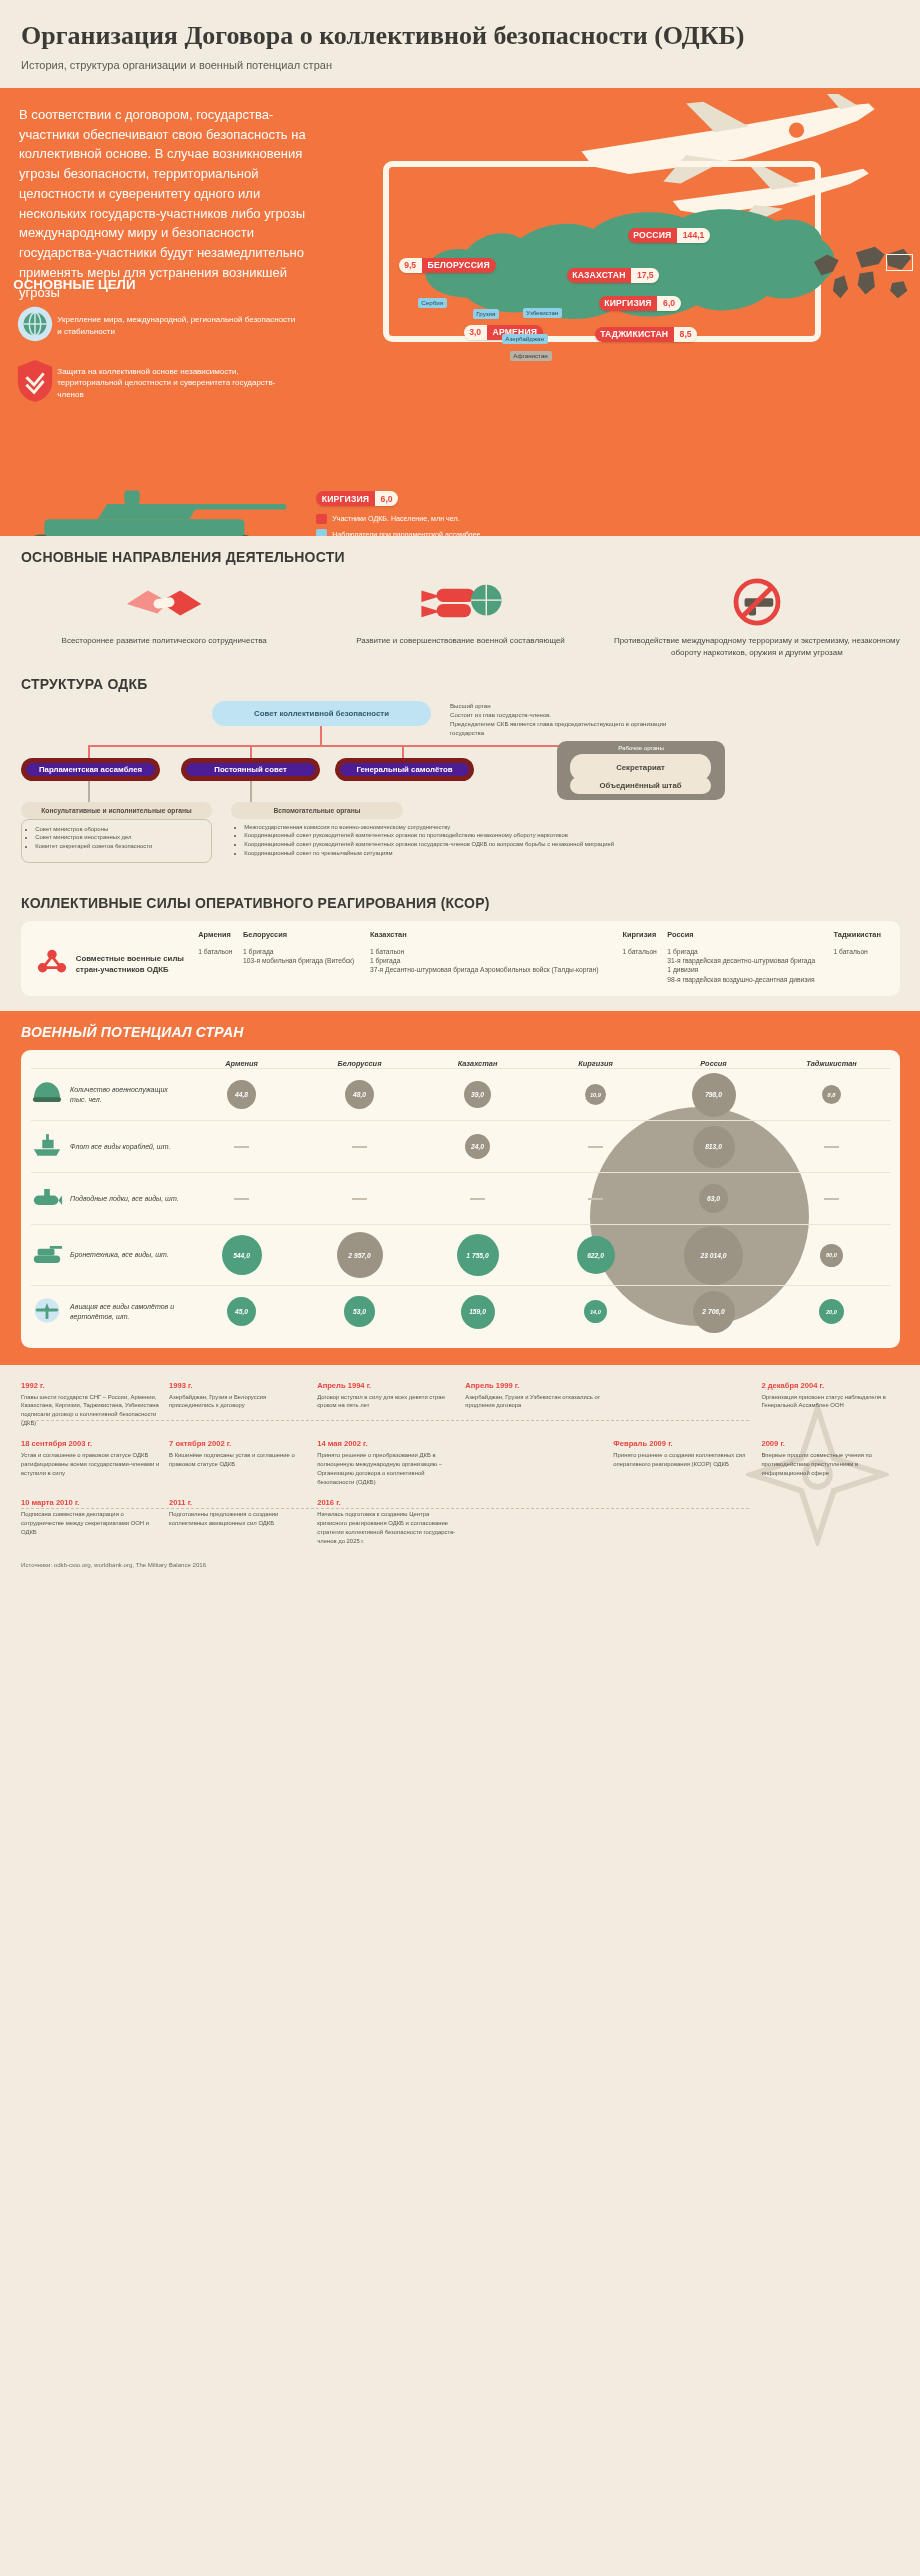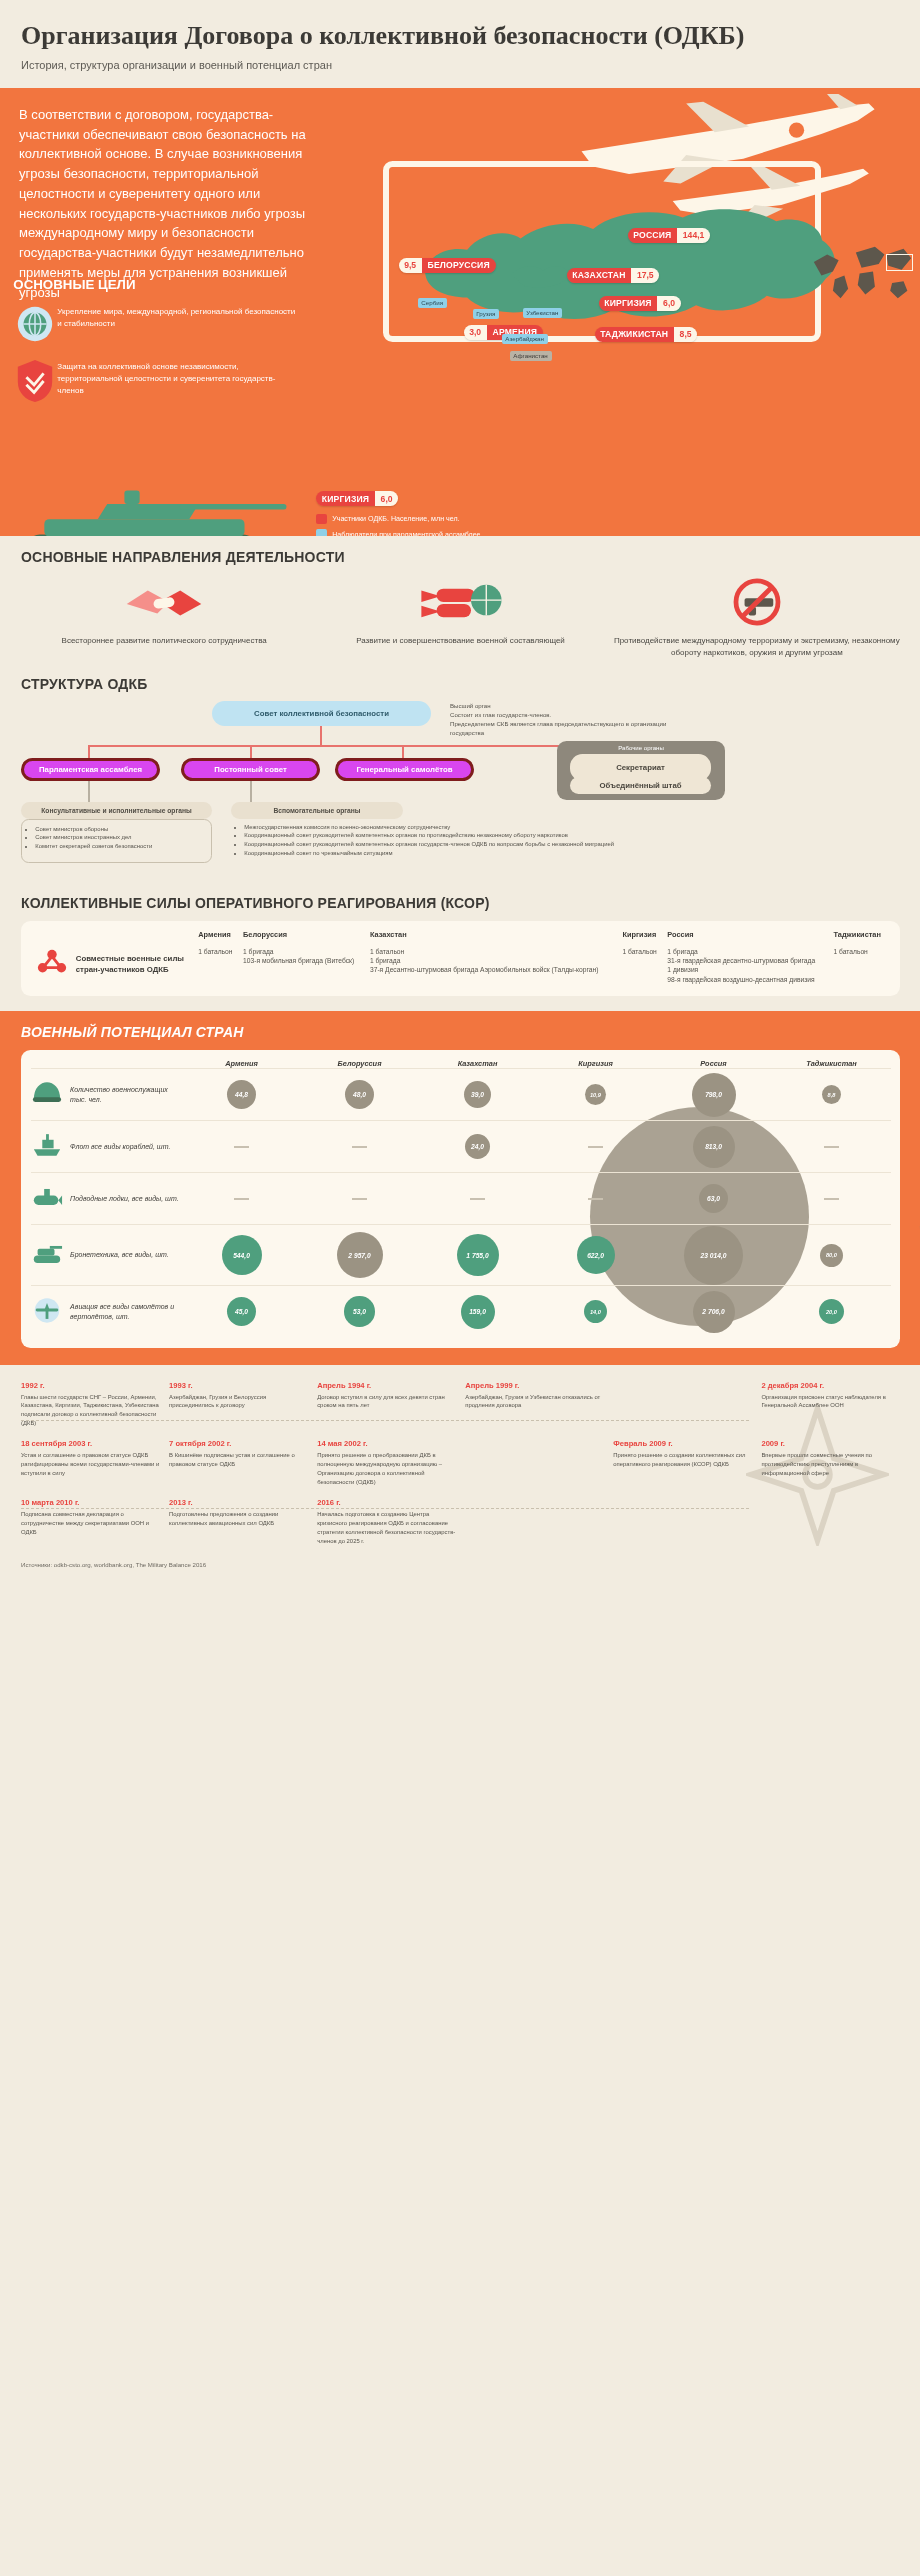--- a/index.html
+++ b/index.html
@@ -60,38 +60,38 @@
   .tank { position:absolute; left:9.5px; top:391px; }
 
   
   .section { padding:13.3px 21px 3.8px 21px; }
   .sec-title { font-size:14px; font-weight:bold; color:#3c3a36; letter-spacing:0.2px; margin-bottom:9.5px; }
   .sec-title.onorange { color:#fff; }
 
   
   .goals { position:absolute; left:13.3px; top:189px; width:286px; }
   .goals h2 { font-size:13.3px; font-weight:bold; color:#fff; margin-bottom:11.4px; }
-  .goal { display:flex; align-items:flex-start; margin-bottom:13.3px; }
+  .goal { display:flex; align-items:center; margin-bottom:13.3px; }
   .goal .ic { width:44px; flex:none; display:flex; justify-content:center; }
   .goal .tx { font-size:8px; line-height:1.45; color:#fff; padding-top:2.9px; }
 
   
   .dirs { display:flex; gap:10px; margin-top:5.7px; }
   .dir { flex:1; text-align:center; }
   .dir .ic { height:55px; display:flex; align-items:center; justify-content:center; }
   .dir .tx { font-size:8px; line-height:1.45; color:#4a4843; margin-top:5.7px; }
 
   
   .structure { position:relative; height:177px; margin-top:3.8px; }
   .node {
     position:absolute; border-radius:12.4px; display:flex; align-items:center; justify-content:center;
     text-align:center; font-size:7.8px; font-weight:bold; padding:0 7.6px;
   }
   .node.blue { background:#bfe3f2; color:#2f5b6b; }
-  .node.pink { background:#d946ef; color:#fff; border:3px solid #7f1d1d; }
+  .node.pink { background:#4c1d95; color:#fff; border:5px solid #7f1d1d; }
   .node.tan  { background:#e9e0cf; color:#514d45; }
   .node.dark { background:#efe6d5; color:#4a463e; }
   .panel-grey { position:absolute; background:#8e887c; border-radius:9.5px; }
   .panel-grey .ttl { font-size:6.1px; color:#fff; text-align:center; padding-top:2.9px; }
   .desc { position:absolute; font-size:6.1px; line-height:1.5; color:#55524b; }
   .boxed { position:absolute; border:1px solid #c9c0ae; border-radius:7.6px; }
   .boxed ul { margin:0 0 0 13.3px; padding:0; }
   .boxed li { font-size:5.9px; line-height:1.45; color:#55524b; }
   .conn { position:absolute; background:#e8736d; }
   .conn.g { background:#b8b0a1; }
@@ -684,21 +684,21 @@
         </div>
       <div class="hcell">
           <div class="yr">2009 г.</div>
           <div class="tx">Впервые прошли совместные учения по противодействию преступлениям в информационной сфере</div>
         </div>
       <div class="hcell">
           <div class="yr">10 марта 2010 г.</div>
           <div class="tx">Подписана совместная декларация о сотрудничестве между секретариатами ООН и ОДКБ</div>
         </div>
       <div class="hcell">
-          <div class="yr">2013 г.</div>
+          <div class="yr">2011 г.</div>
           <div class="tx">Подготовлены предложения о создании коллективных авиационных сил ОДКБ</div>
         </div>
       <div class="hcell">
           <div class="yr">2016 г.</div>
           <div class="tx">Началась подготовка к созданию Центра кризисного реагирования ОДКБ и согласование стратегии коллективной безопасности государств-членов до 2025 г.</div>
         </div>
     </div>
   </div>
 
   <div class="foot">Источники: odkb-csto.org, worldbank.org, The Military Balance 2016</div>

